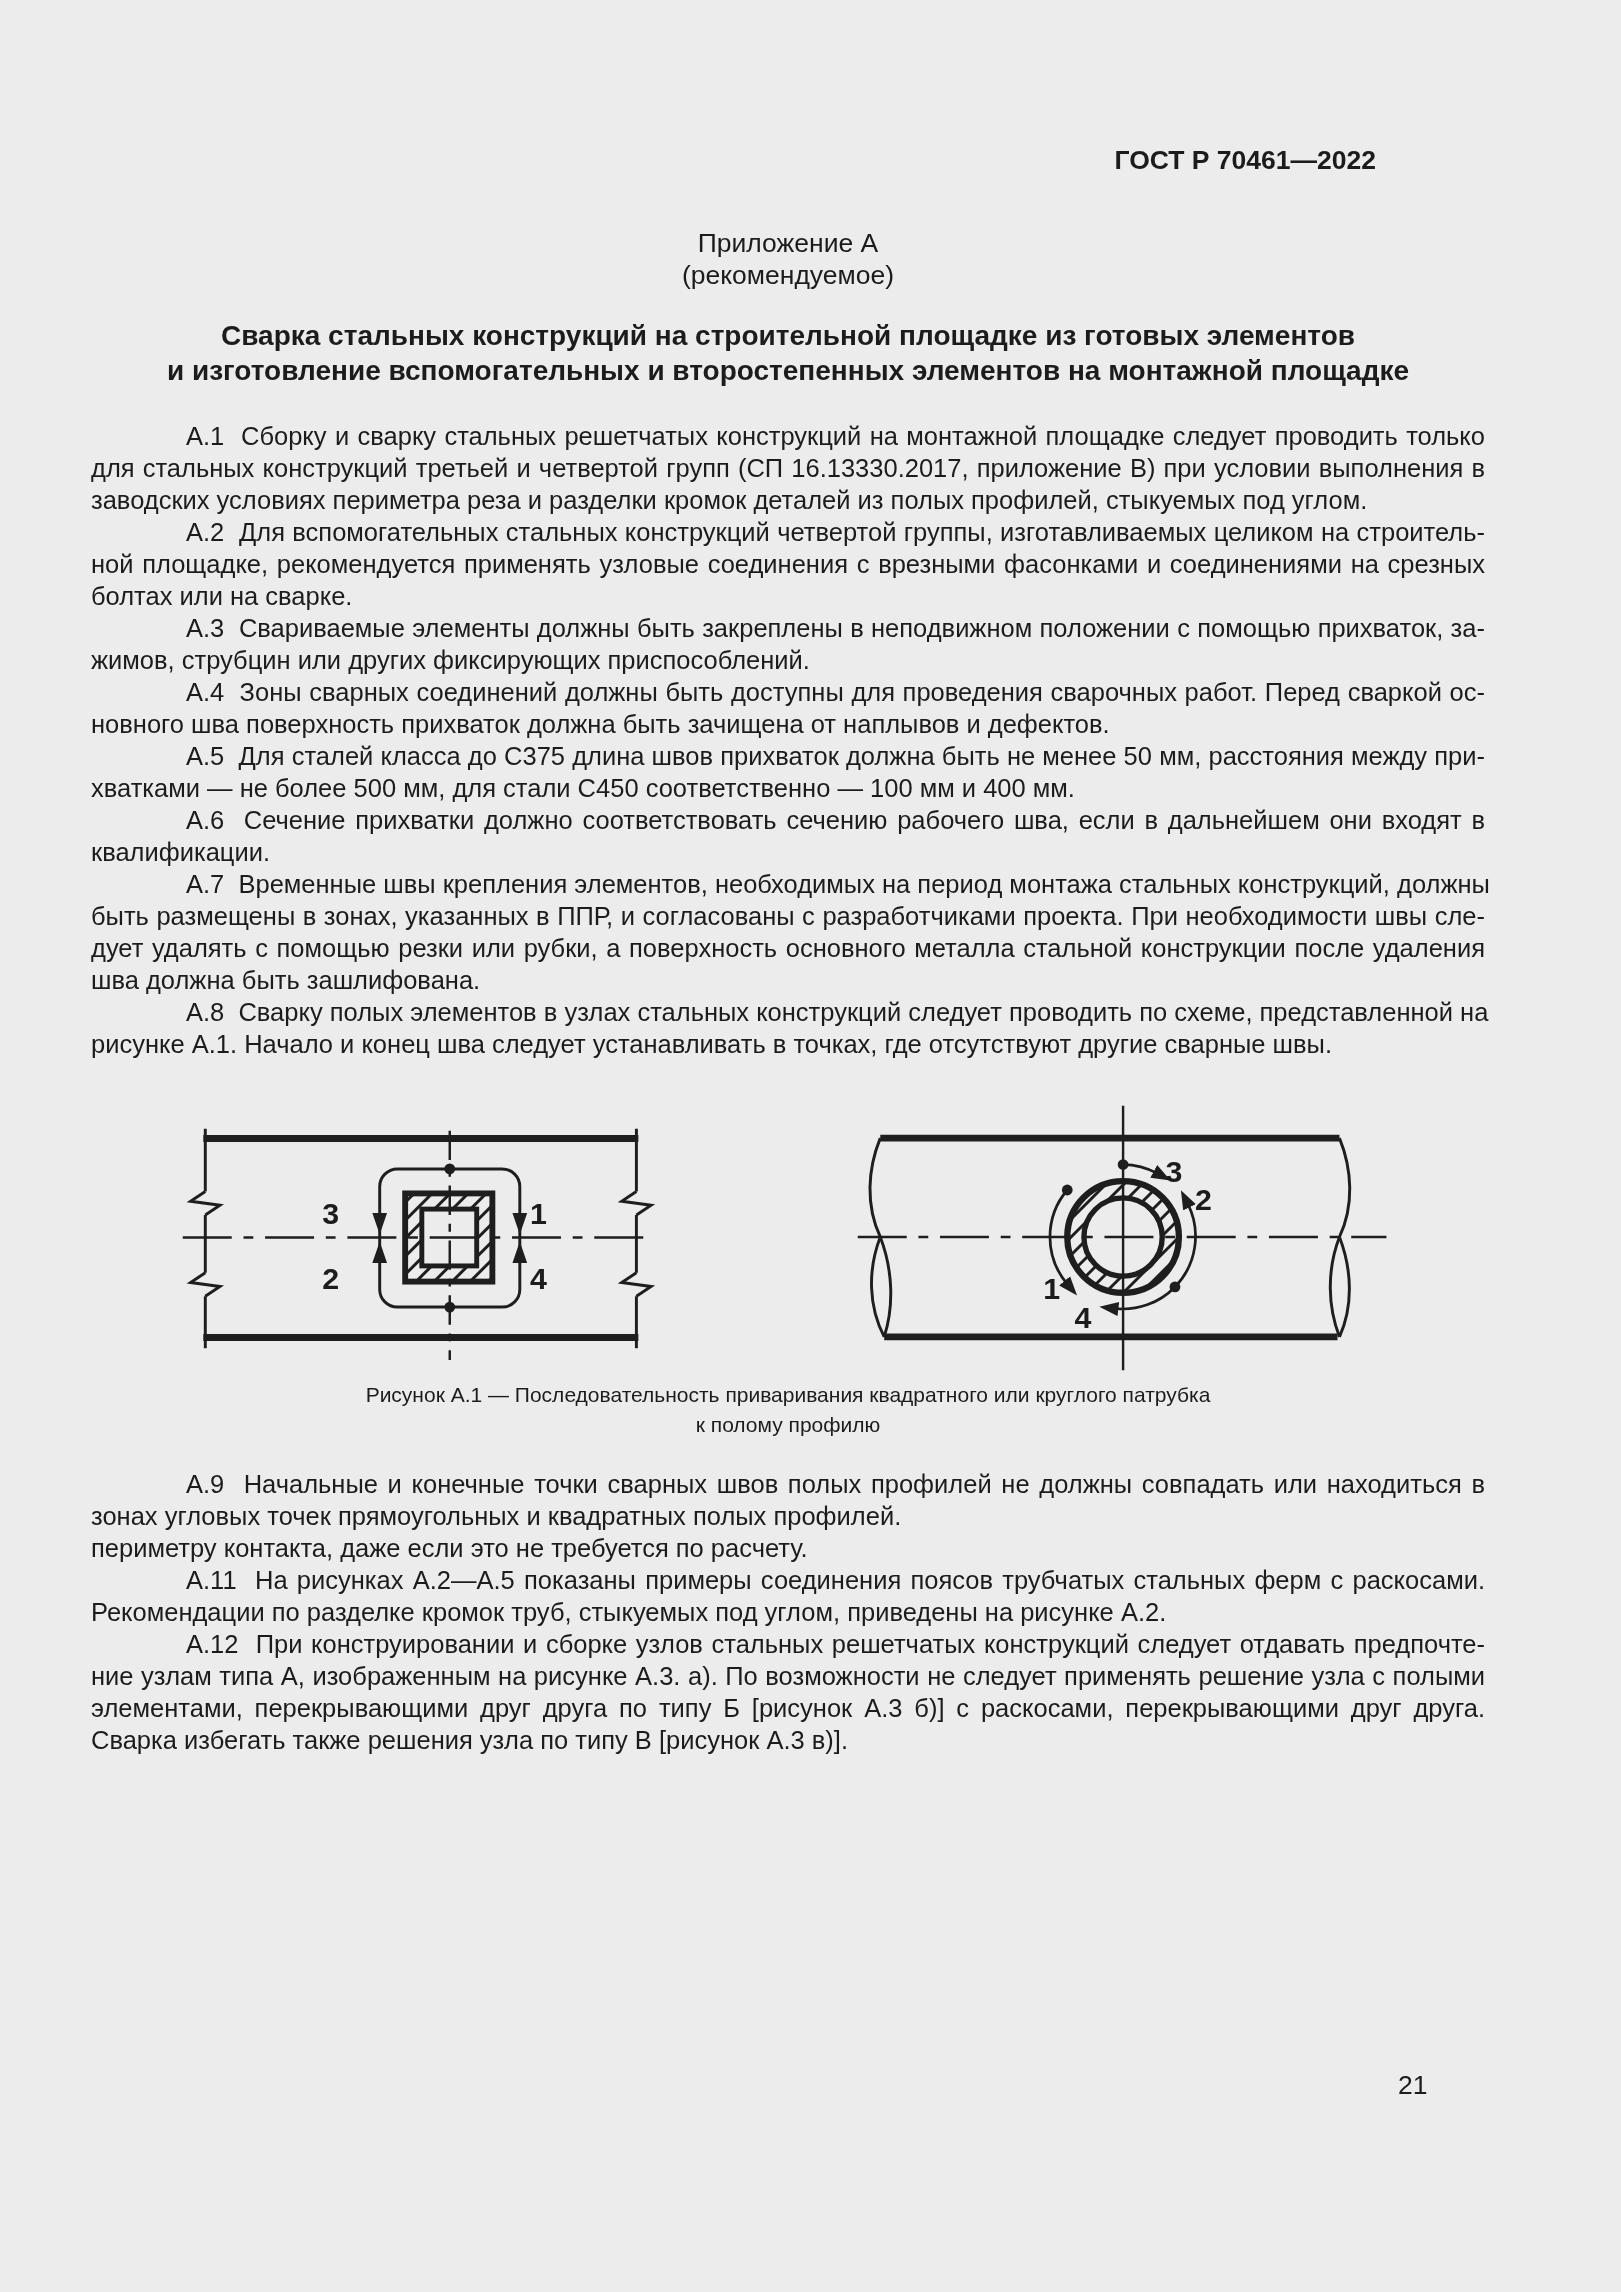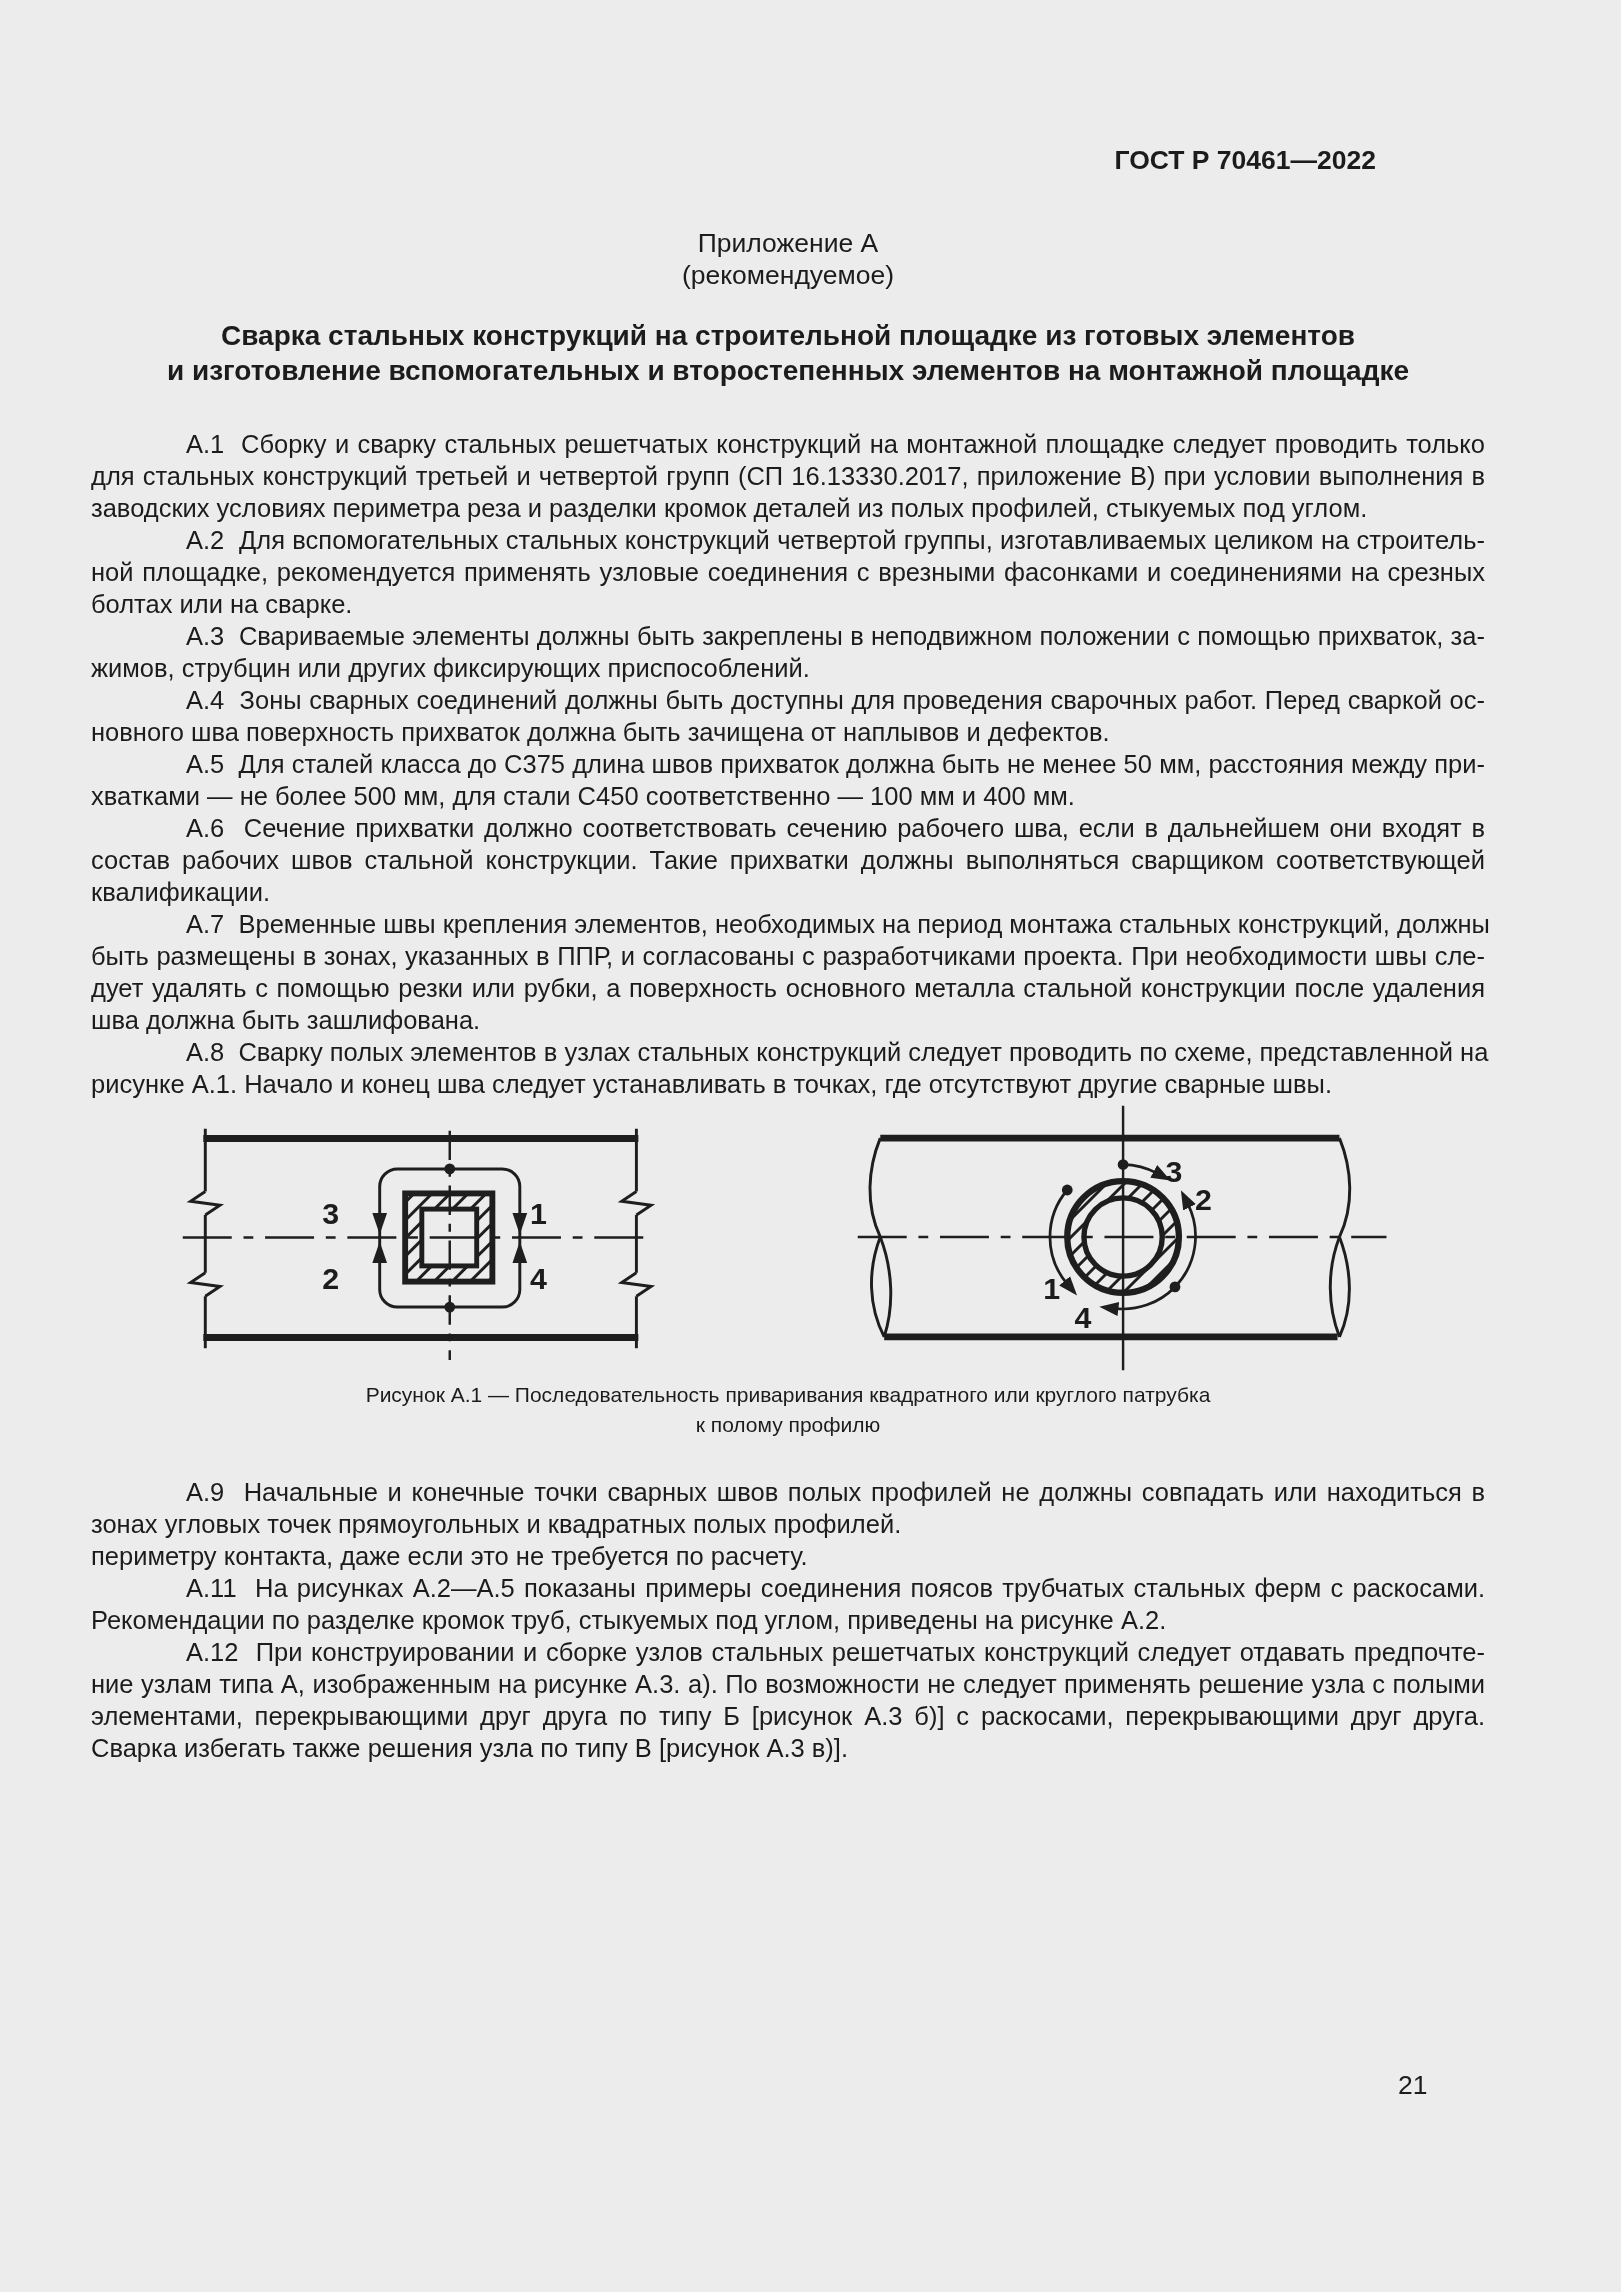--- a/index.html
+++ b/index.html
@@ -17,21 +17,21 @@
     text-align:right; font-weight:bold; font-size:26.5px;
   }
   .appendix-block {
     position:absolute; top:227px; left:91px; width:1394px;
     text-align:center; font-weight:normal; font-size:26.5px; line-height:32px;
   }
   .doc-title {
     position:absolute; top:318px; left:91px; width:1394px;
     text-align:center; font-weight:bold; font-size:28px; line-height:35px;
   }
-  .body-col { position:absolute; left:91px; width:1394px; font-size:25.5px; line-height:32px;margin-top:8px; }
+  .body-col { position:absolute; left:91px; width:1394px; font-size:25.5px; line-height:32px; }
   #paras-top   { top:420px; }
   #paras-bottom{ top:1468px; }
   .line { text-align:justify; text-align-last:justify; white-space:nowrap; }
   .line.last { text-align-last:left; white-space:normal; }
   .line.first { text-indent:95px; }
   .figure-area { position:absolute; top:1096px; left:91px; width:1394px; height:278px; }
   .fig-left  { position:absolute; left:80px;  top:6.9px; }
   .fig-right { position:absolute; left:752px; top:0; }
   .figure-caption {
     position:absolute; top:1380px; left:91px; width:1394px;
@@ -76,21 +76,20 @@
       <div class="para">
         <div class="line first">А.4&nbsp;&nbsp;Зоны сварных соединений должны быть доступны для проведения сварочных работ. Перед сваркой ос-</div>
         <div class="line last">новного шва поверхность прихваток должна быть зачищена от наплывов и дефектов.</div>
       </div>
       <div class="para">
         <div class="line first">А.5&nbsp;&nbsp;Для сталей класса до С375 длина швов прихваток должна быть не менее 50 мм, расстояния между при-</div>
         <div class="line last">хватками — не более 500 мм, для стали С450 соответственно — 100 мм и 400 мм.</div>
       </div>
       <div class="para">
         <div class="line first">А.6&nbsp;&nbsp;Сечение прихватки должно соответствовать сечению рабочего шва, если в дальнейшем они входят в</div>
-        <div class="line">состав рабочих швов стальной конструкции. Такие прихватки должны выполняться сварщиком соответствующей</div>
         <div class="line last">квалификации.</div>
       </div>
       <div class="para">
         <div class="line first">А.7&nbsp;&nbsp;Временные швы крепления элементов, необходимых на период монтажа стальных конструкций, должны</div>
         <div class="line">быть размещены в зонах, указанных в ППР, и согласованы с разработчиками проекта. При необходимости швы сле-</div>
         <div class="line">дует удалять с помощью резки или рубки, а поверхность основного металла стальной конструкции после удаления</div>
         <div class="line last">шва должна быть зашлифована.</div>
       </div>
       <div class="para">
         <div class="line first">А.8&nbsp;&nbsp;Сварку полых элементов в узлах стальных конструкций следует проводить по схеме, представленной на</div>

